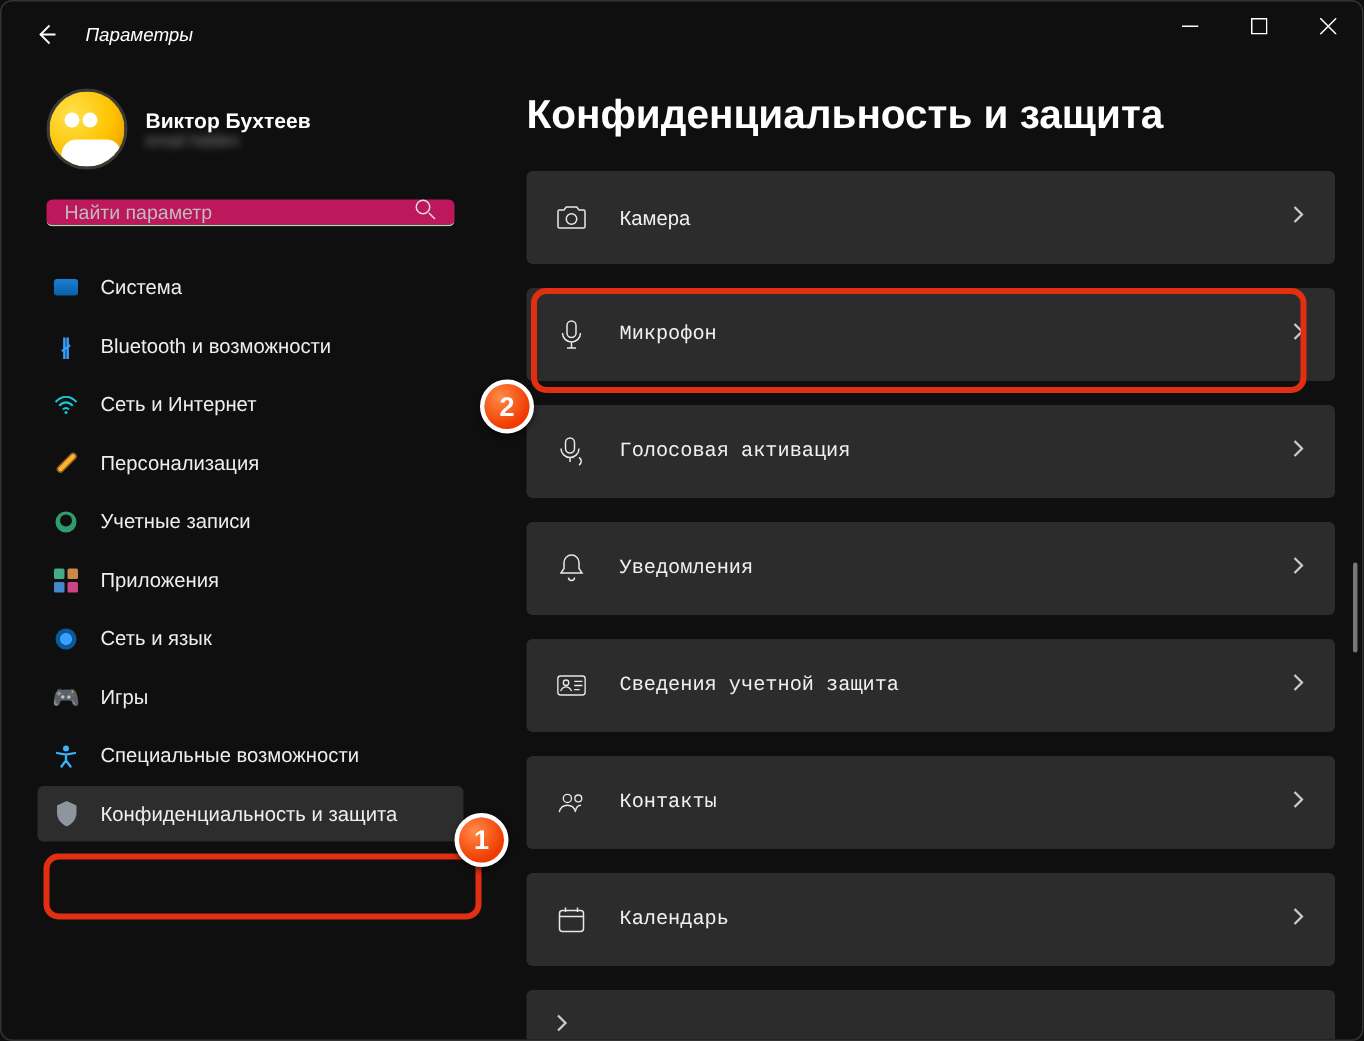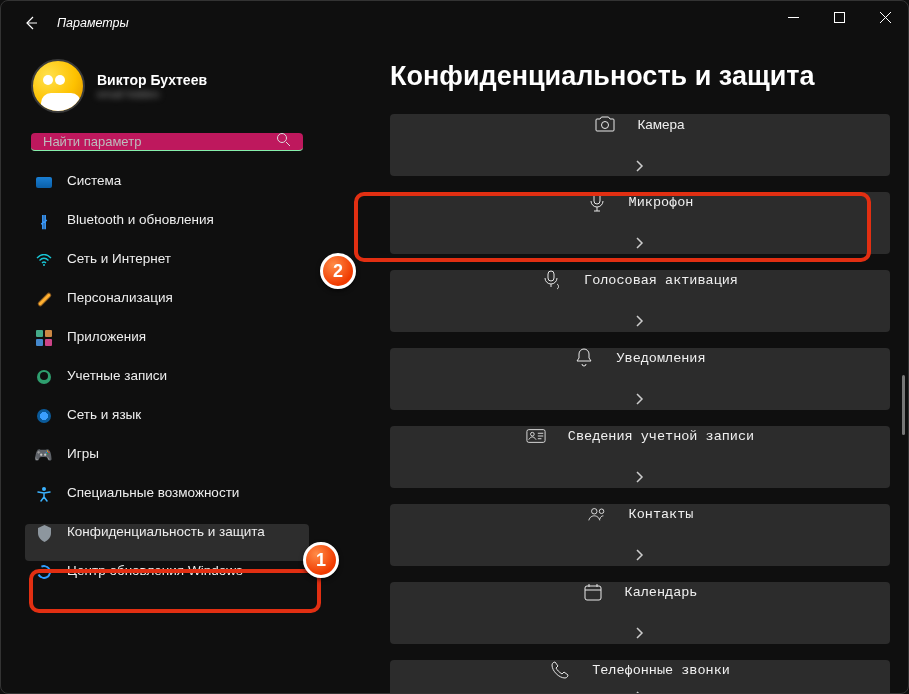--- a/index.html
+++ b/index.html
@@ -23,21 +23,21 @@
     position: relative;
   }
   .tb-left { display: flex; align-items: center; gap: 14px; padding-left: 10px; font-style: italic; }
   .tb-back { width: 24px; height: 24px; display:flex; align-items:center; justify-content:center; color:#fff; cursor:pointer; }
   .tb-title { font-size: 12.5px; color: #fff; }
   .tb-right { position:absolute; right:0; top:0; display:flex; }
   .tb-btn { width:46px; height:32px; display:flex; align-items:center; justify-content:center; color:#fff; cursor:pointer; }
   .tb-btn svg { width:11px; height:11px; }
 
   
-  .layout { display:flex; height: calc(100% - 44px); gap: 39px; }
+  .layout { display:flex; height: calc(100% - 44px); }
   .sidebar { width: 320px; padding: 10px 12px 0 24px; display:flex; flex-direction:column; position:relative; }
   .main { flex:1; padding: 10px 18px 0 30px; position:relative; overflow:hidden; }
 
   
   .user { display:flex; align-items:center; gap:12px; margin:4px 0 20px 6px; }
   .avatar {
     width:54px; height:54px; border-radius:50%;
     background: radial-gradient(circle at 30% 30%, #ffe14d 0%, #fec200 55%, #e59a00 90%);
     border: 2px solid #3a3a3a;
     position:relative; overflow:hidden;
@@ -59,21 +59,21 @@
   }
   .search input {
     background:transparent; border:none; outline:none; color:#ccc; font-size:13px; flex:1;
   }
   .search input::placeholder { color:#bdbdbd; }
   .search-icon { color:#ddd; }
 
   
   .nav { display:flex; flex-direction:column; gap:2px; }
   .nav-item {
-    display:flex; gap:14px;
+    display:flex; align-items:center; gap:14px;
     height:37px; padding:0 10px; border-radius:4px;
     cursor:pointer; font-size:13.5px; color:#eee;
   }
   .nav-item.active { background:#2d2d2d; }
   .nav-icon { width:18px; height:18px; display:flex; align-items:center; justify-content:center; font-size:14px; }
   .ic-system { width:16px; height:11px; background:linear-gradient(#1a7fd4,#0a5fa8); border-radius:2px; }
   .ic-bluetooth { color:#3b9cff; font-weight:bold; }
   .ic-wifi { color:#18c6d6; }
   .ic-pers { width:3px; height:15px; background:#ffb030; transform:rotate(45deg); box-shadow:0 0 0 1px #8a5a20; border-radius:2px; }
   .ic-apps { display:grid; grid-template-columns:7px 7px; grid-template-rows:7px 7px; gap:2px; }
@@ -86,21 +86,21 @@
   .ic-update { width:14px;height:14px;border-radius:50%;border:2px solid #2e9cff; border-left-color:transparent; transform:rotate(20deg);}
 
   
   .page-title { font-size:27px; font-weight:600; margin: 6px 0 22px 0; }
 
   
   .cards { display:flex; flex-direction:column; gap:4px; }
   .card {
     display:flex; align-items:center; justify-content:space-between;
     height:62px; background:#2c2c2c; border-radius:4px;
-    padding:0 20px; cursor:pointer;flex-direction:column;
+    padding:0 20px; cursor:pointer;
   }
   .card-left { display:flex; align-items:center; gap:22px; }
   .card-icon { width:20px; height:20px; color:#e8e8e8; display:flex; align-items:center; justify-content:center; }
   .card-label { font-size:13.5px; color:#f0f0f0; }
   .chevron { color:#ccc; }
   .gap-big { margin-top:12px;font-family:Liberation Mono, monospace; }
 
   
   .hl {
     position:absolute; border:4px solid #e22f12; border-radius:10px; pointer-events:none;
@@ -170,53 +170,53 @@
 
     <nav class="nav">
       <div class="nav-item">
         <span class="nav-icon">
             <span class="ic-system"></span>
           </span>
         <span>Система</span>
       </div>
       <div class="nav-item">
         <span class="nav-icon ic-bluetooth">∦</span>
-        <span>Bluetooth и обновления</span>
+        <span>Bluetooth и возможности</span>
       </div>
       <div class="nav-item">
         <span class="nav-icon ic-wifi">
           <svg width="16" height="12" viewBox="0 0 16 12">
               <path d="M1 4 Q8 -3 15 4 M3.5 6.5 Q8 2 12.5 6.5 M6 9 Q8 7 10 9" stroke="#18c6d6" fill="none" stroke-width="1.4"></path>
               <circle cx="8" cy="11" r="1" fill="#18c6d6"></circle>
             </svg>
         </span>
         <span>Сеть и Интернет</span>
       </div>
       <div class="nav-item">
         <span class="nav-icon">
             <span class="ic-pers"></span>
           </span>
         <span>Персонализация</span>
       </div>
       <div class="nav-item">
         <span class="nav-icon">
+            <span class="ic-acc"></span>
+          </span>
+        <span>Учетные записи</span>
+      </div>
+      <div class="nav-item">
+        <span class="nav-icon">
             <span class="ic-apps">
               <span></span>
               <span></span>
               <span></span>
               <span></span>
             </span>
           </span>
         <span>Приложения</span>
-      </div>
-      <div class="nav-item">
-        <span class="nav-icon">
-            <span class="ic-acc"></span>
-          </span>
-        <span>Учетные записи</span>
       </div>
       <div class="nav-item">
         <span class="nav-icon">
             <span class="ic-time"></span>
           </span>
         <span>Сеть и язык</span>
       </div>
       <div class="nav-item">
         <span class="nav-icon ic-games">🎮</span>
         <span>Игры</span>
@@ -231,26 +231,20 @@
         <span>Специальные возможности</span>
       </div>
       <div class="nav-item active">
         <span class="nav-icon ic-privacy">
           <svg width="15" height="17" viewBox="0 0 15 17">
               <path d="M7.5 0 L14 3 V8 C14 12 11 15.5 7.5 17 C4 15.5 1 12 1 8 V3 Z" fill="#8d969e"></path>
             </svg>
         </span>
         <span>Конфиденциальность и защита</span>
       </div>
-      <div class="nav-item">
-        <span class="nav-icon">
-            <span class="ic-update"></span>
-          </span>
-        <span>Центр обновления Windows</span>
-      </div>
     </nav>
   </aside>
 
   <main class="main">
     <h1 class="page-title">Конфиденциальность и защита</h1>
 
     <div class="cards">
       <div class="card">
         <div class="card-left">
           <span class="card-icon">
@@ -313,21 +307,21 @@
 
       <div class="card gap-big">
         <div class="card-left">
           <span class="card-icon">
               <svg width="22" height="16" viewBox="0 0 22 16">
                 <rect x="1" y="1" width="20" height="14" rx="2" stroke="#e8e8e8" fill="none"></rect>
                 <circle cx="7" cy="6" r="2" stroke="#e8e8e8" fill="none"></circle>
                 <path d="M3 12c1-2 3-3 4-3s3 1 4 3M13 5h6M13 8h6M13 11h4" stroke="#e8e8e8" fill="none"></path>
               </svg>
             </span>
-          <span class="card-label">Сведения учетной записи</span>
+          <span class="card-label">Сведения учетной защита</span>
         </div>
         <span class="chevron"><svg width="8" height="12" viewBox="0 0 8 12">
               <path d="M1 1l5 5-5 5" stroke="#ccc" fill="none" stroke-width="1.5"></path>
             </svg></span>
       </div>
 
       <div class="card gap-big">
         <div class="card-left">
           <span class="card-icon">
               <svg width="22" height="18" viewBox="0 0 22 18">
@@ -353,28 +347,20 @@
               </svg>
             </span>
           <span class="card-label">Календарь</span>
         </div>
         <span class="chevron"><svg width="8" height="12" viewBox="0 0 8 12">
               <path d="M1 1l5 5-5 5" stroke="#ccc" fill="none" stroke-width="1.5"></path>
             </svg></span>
       </div>
 
       <div class="card gap-big" style="height:48px; border-radius:4px 4px 0 0;">
-        <div class="card-left">
-          <span class="card-icon">
-              <svg width="18" height="18" viewBox="0 0 18 18">
-                <path d="M4 1c-1 0-3 1-3 3 0 6 7 13 13 13 2 0 3-2 3-3l-4-3-2 2C8 11 6 9 5 7l2-2z" stroke="#e8e8e8" fill="none"></path>
-              </svg>
-            </span>
-          <span class="card-label">Телефонные звонки</span>
-        </div>
         <span class="chevron"><svg width="8" height="12" viewBox="0 0 8 12">
               <path d="M1 1l5 5-5 5" stroke="#ccc" fill="none" stroke-width="1.5"></path>
             </svg></span>
       </div>
     </div>
     <div class="scroll-ind"></div>
   </main>
 </div>
 
 <div class="hl" style="left:28px; top:568px; width:292px; height:44px;"></div>

